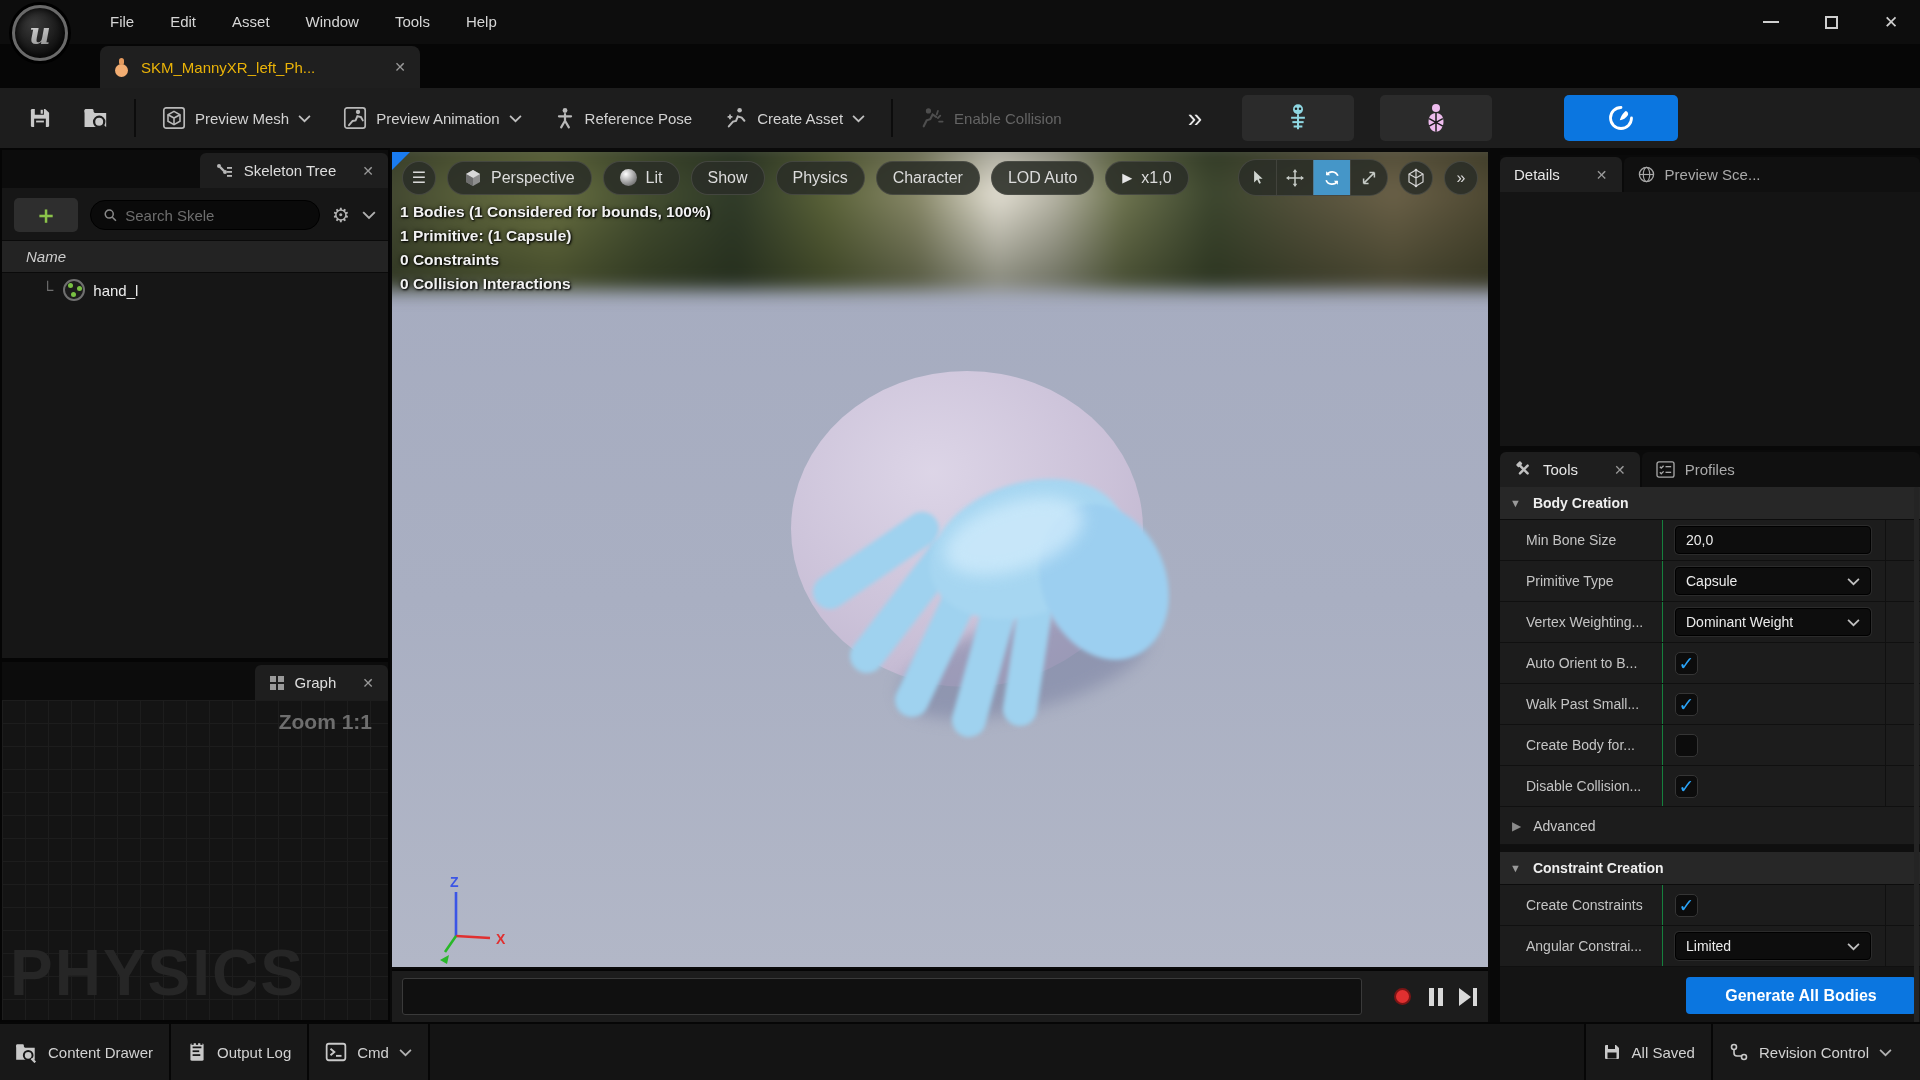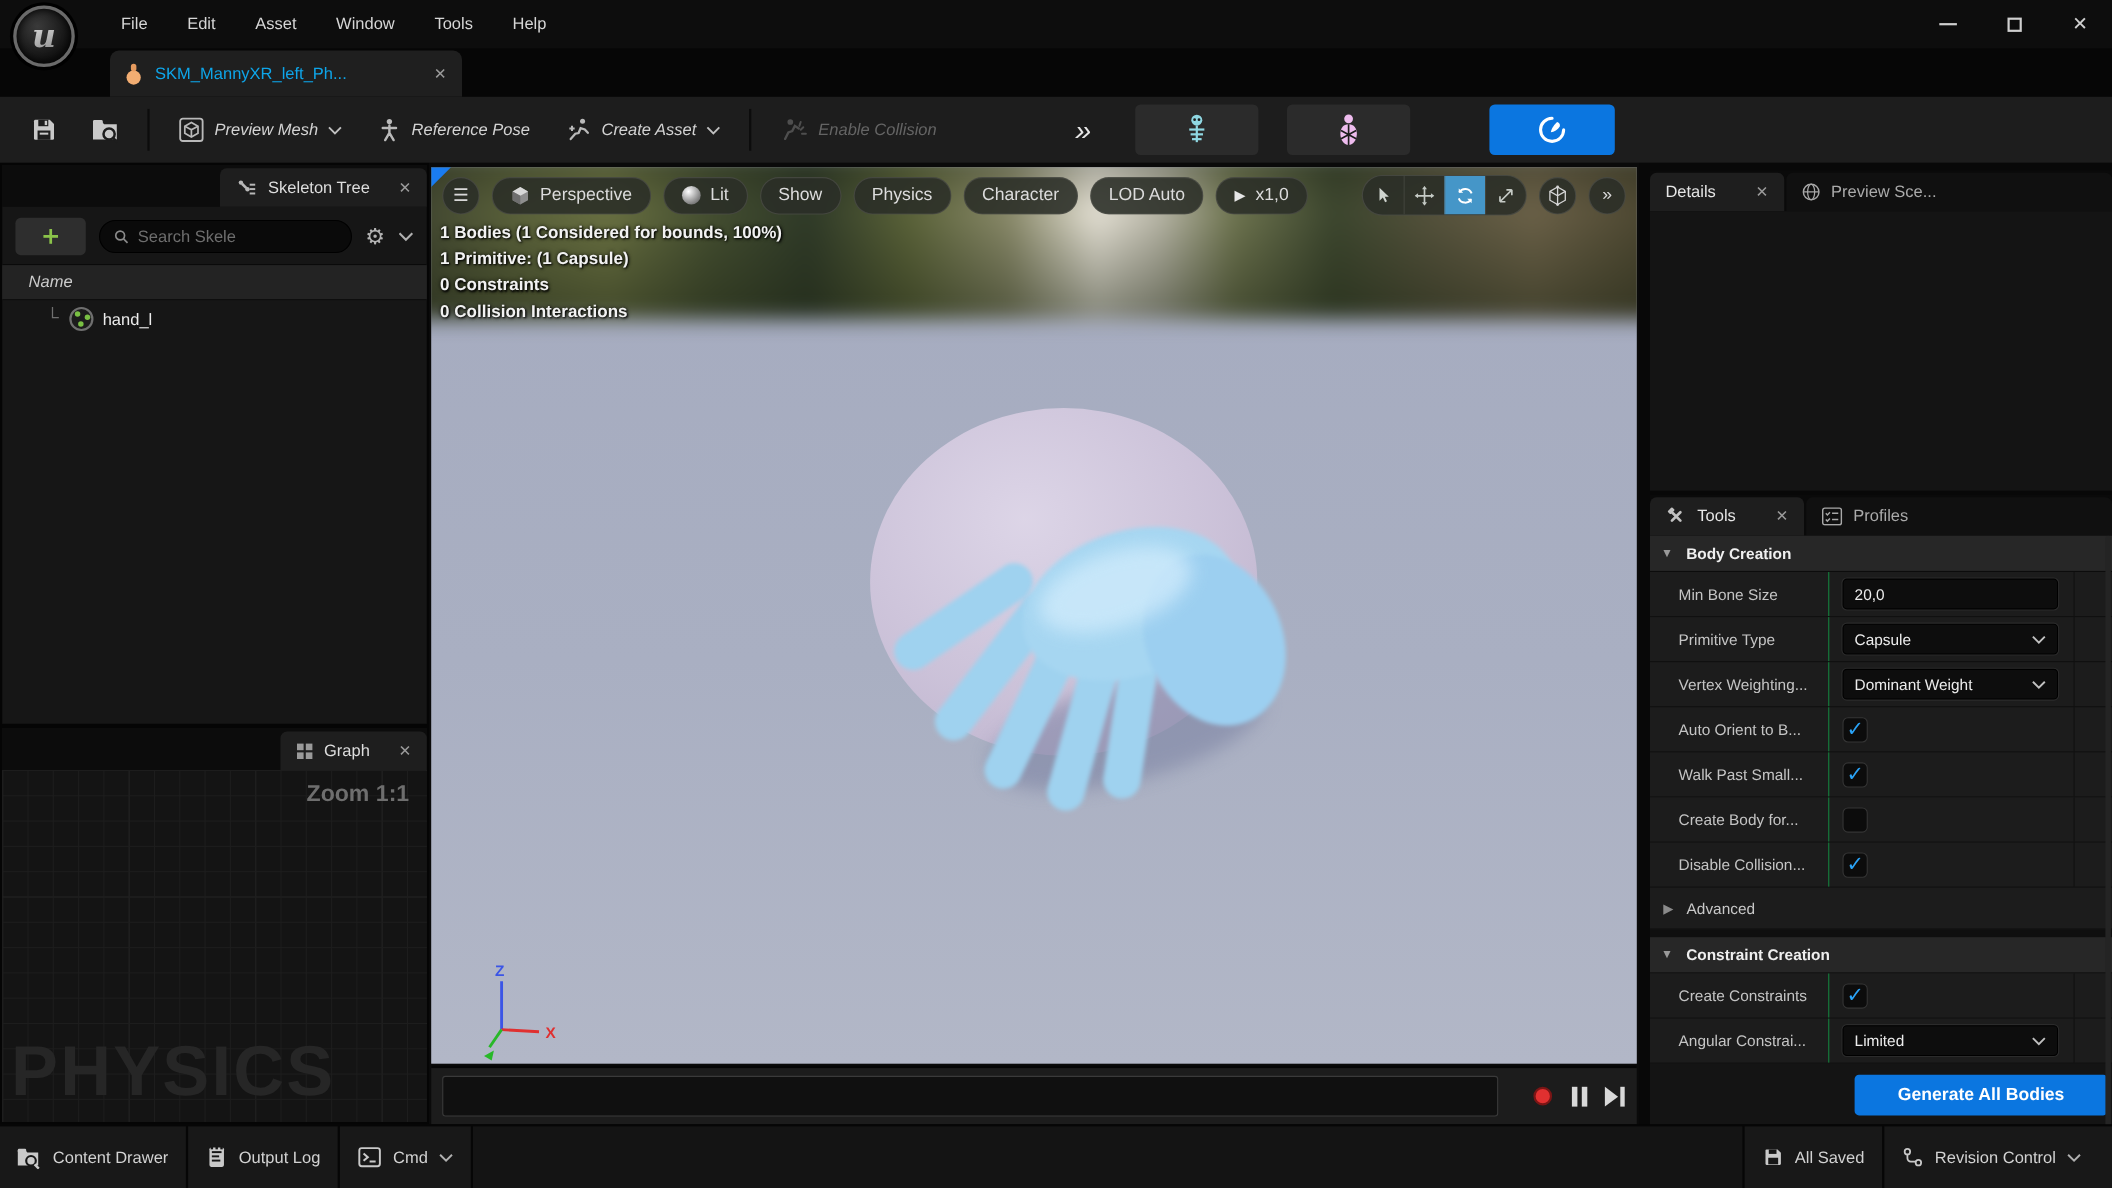--- a/index.html
+++ b/index.html
@@ -24,26 +24,26 @@
   .minbar { width:16px; height:2px; background:#cfcfcf; display:block; }
   .maxbox { width:13px; height:13px; border:2px solid #cfcfcf; display:block; }
 
   
   .tabbar { position:absolute; left:0; top:44px; width:1920px; height:44px; background:#060606; }
   .asset-tab { position:absolute; left:100px; top:2px; width:320px; height:42px; background:#1f1f1f;
     border-radius:8px 8px 0 0; display:flex; align-items:center; padding:0 14px; gap:12px; }
   .tab-icon { width:15px; height:19px; position:relative; flex:none; }
   .tab-icon::before { content:""; position:absolute; left:1px; bottom:0; width:13px; height:13px; border-radius:50%; background:#f2ad72; }
   .tab-icon::after { content:""; position:absolute; left:5px; top:0; width:5px; height:7px; border-radius:3px; background:#e59a5e; }
-  .tab-label { color:#0ea5e9; font-size:15px; white-space:nowrap; overflow:hidden; flex:1; }
+  .tab-label { color:#eab308; font-size:15px; white-space:nowrap; overflow:hidden; flex:1; }
   .x { color:#9a9a9a; font-size:14px; }
 
   
   .toolbar { position:absolute; left:0; top:88px; width:1920px; height:60px; background:#1d1d1d;
-    display:flex; align-items:center;font-style:italic; }
+    display:flex; align-items:center; }
   .tb-icon-btn { width:56px; height:44px; display:flex; align-items:center; justify-content:center; border-radius:4px; }
   .tb-icon-btn:first-of-type { margin-left:12px; }
   .vdiv { width:2px; height:38px; background:#0c0c0c; margin:0 10px; flex:none; }
   .tb-btn { display:flex; align-items:center; gap:9px; padding:0 16px; height:44px; color:#d2d2d2;
     font-size:15px; border-radius:4px; white-space:nowrap; }
   .tb-btn.disabled { color:#646464; }
   .tb-btn.disabled svg { opacity:.45; }
   .chev { flex:none; }
   .overflow { font-size:26px; color:#e8e8e8; padding:0 14px; margin-left:96px; }
   .tb-toggle { width:112px; height:46px; background:#2b2b2b; border-radius:5px; margin-left:26px;
@@ -215,20 +215,31 @@
         </svg>
     </button>
     <i class="vdiv"></i>
     <button class="tb-btn">
       <svg width="24" height="24" viewBox="0 0 20 20">
           <rect x="1.5" y="1.5" width="17" height="17" rx="2" fill="none" stroke="#b9b9b9" stroke-width="1.4"></rect>
           <path d="M10 4.5l5 2.8v5.4l-5 2.8-5-2.8V7.3z" fill="none" stroke="#b9b9b9" stroke-width="1.3"></path>
           <path d="M5 7.3l5 2.7 5-2.7M10 10v5.5" stroke="#b9b9b9" stroke-width="1.3" fill="none"></path>
         </svg>
       <span>Preview Mesh</span>
+      <svg class="chev" width="13" height="9" viewBox="0 0 12 8">
+          <path d="M1 1.5l5 5 5-5" stroke="#c0c0c0" stroke-width="1.6" fill="none"></path>
+        </svg>
+    </button>
+    <button class="tb-btn">
+      <svg width="24" height="24" viewBox="0 0 20 20">
+          <rect x="1.5" y="1.5" width="17" height="17" rx="2" fill="none" stroke="#b9b9b9" stroke-width="1.4"></rect>
+          <circle cx="12.5" cy="5" r="1.8" fill="#b9b9b9"></circle>
+          <path d="M5 16l3-3.5 2.5-.5 1.5-3.5 3 .8 1.5 2.7" stroke="#b9b9b9" stroke-width="1.6" fill="none" stroke-linecap="round"></path>
+        </svg>
+      <span>Preview Animation</span>
       <svg class="chev" width="13" height="9" viewBox="0 0 12 8">
           <path d="M1 1.5l5 5 5-5" stroke="#c0c0c0" stroke-width="1.6" fill="none"></path>
         </svg>
     </button>
     <button class="tb-btn">
       <svg width="22" height="24" viewBox="0 0 20 20">
           <circle cx="10" cy="3.2" r="2.2" fill="#b9b9b9"></circle>
           <path d="M10 6.5v6M4.5 8.5h11M10 12.5l-3.5 6M10 12.5l3.5 6" stroke="#b9b9b9" stroke-width="2" stroke-linecap="round" fill="none"></path>
         </svg>
       <span>Reference Pose</span>

